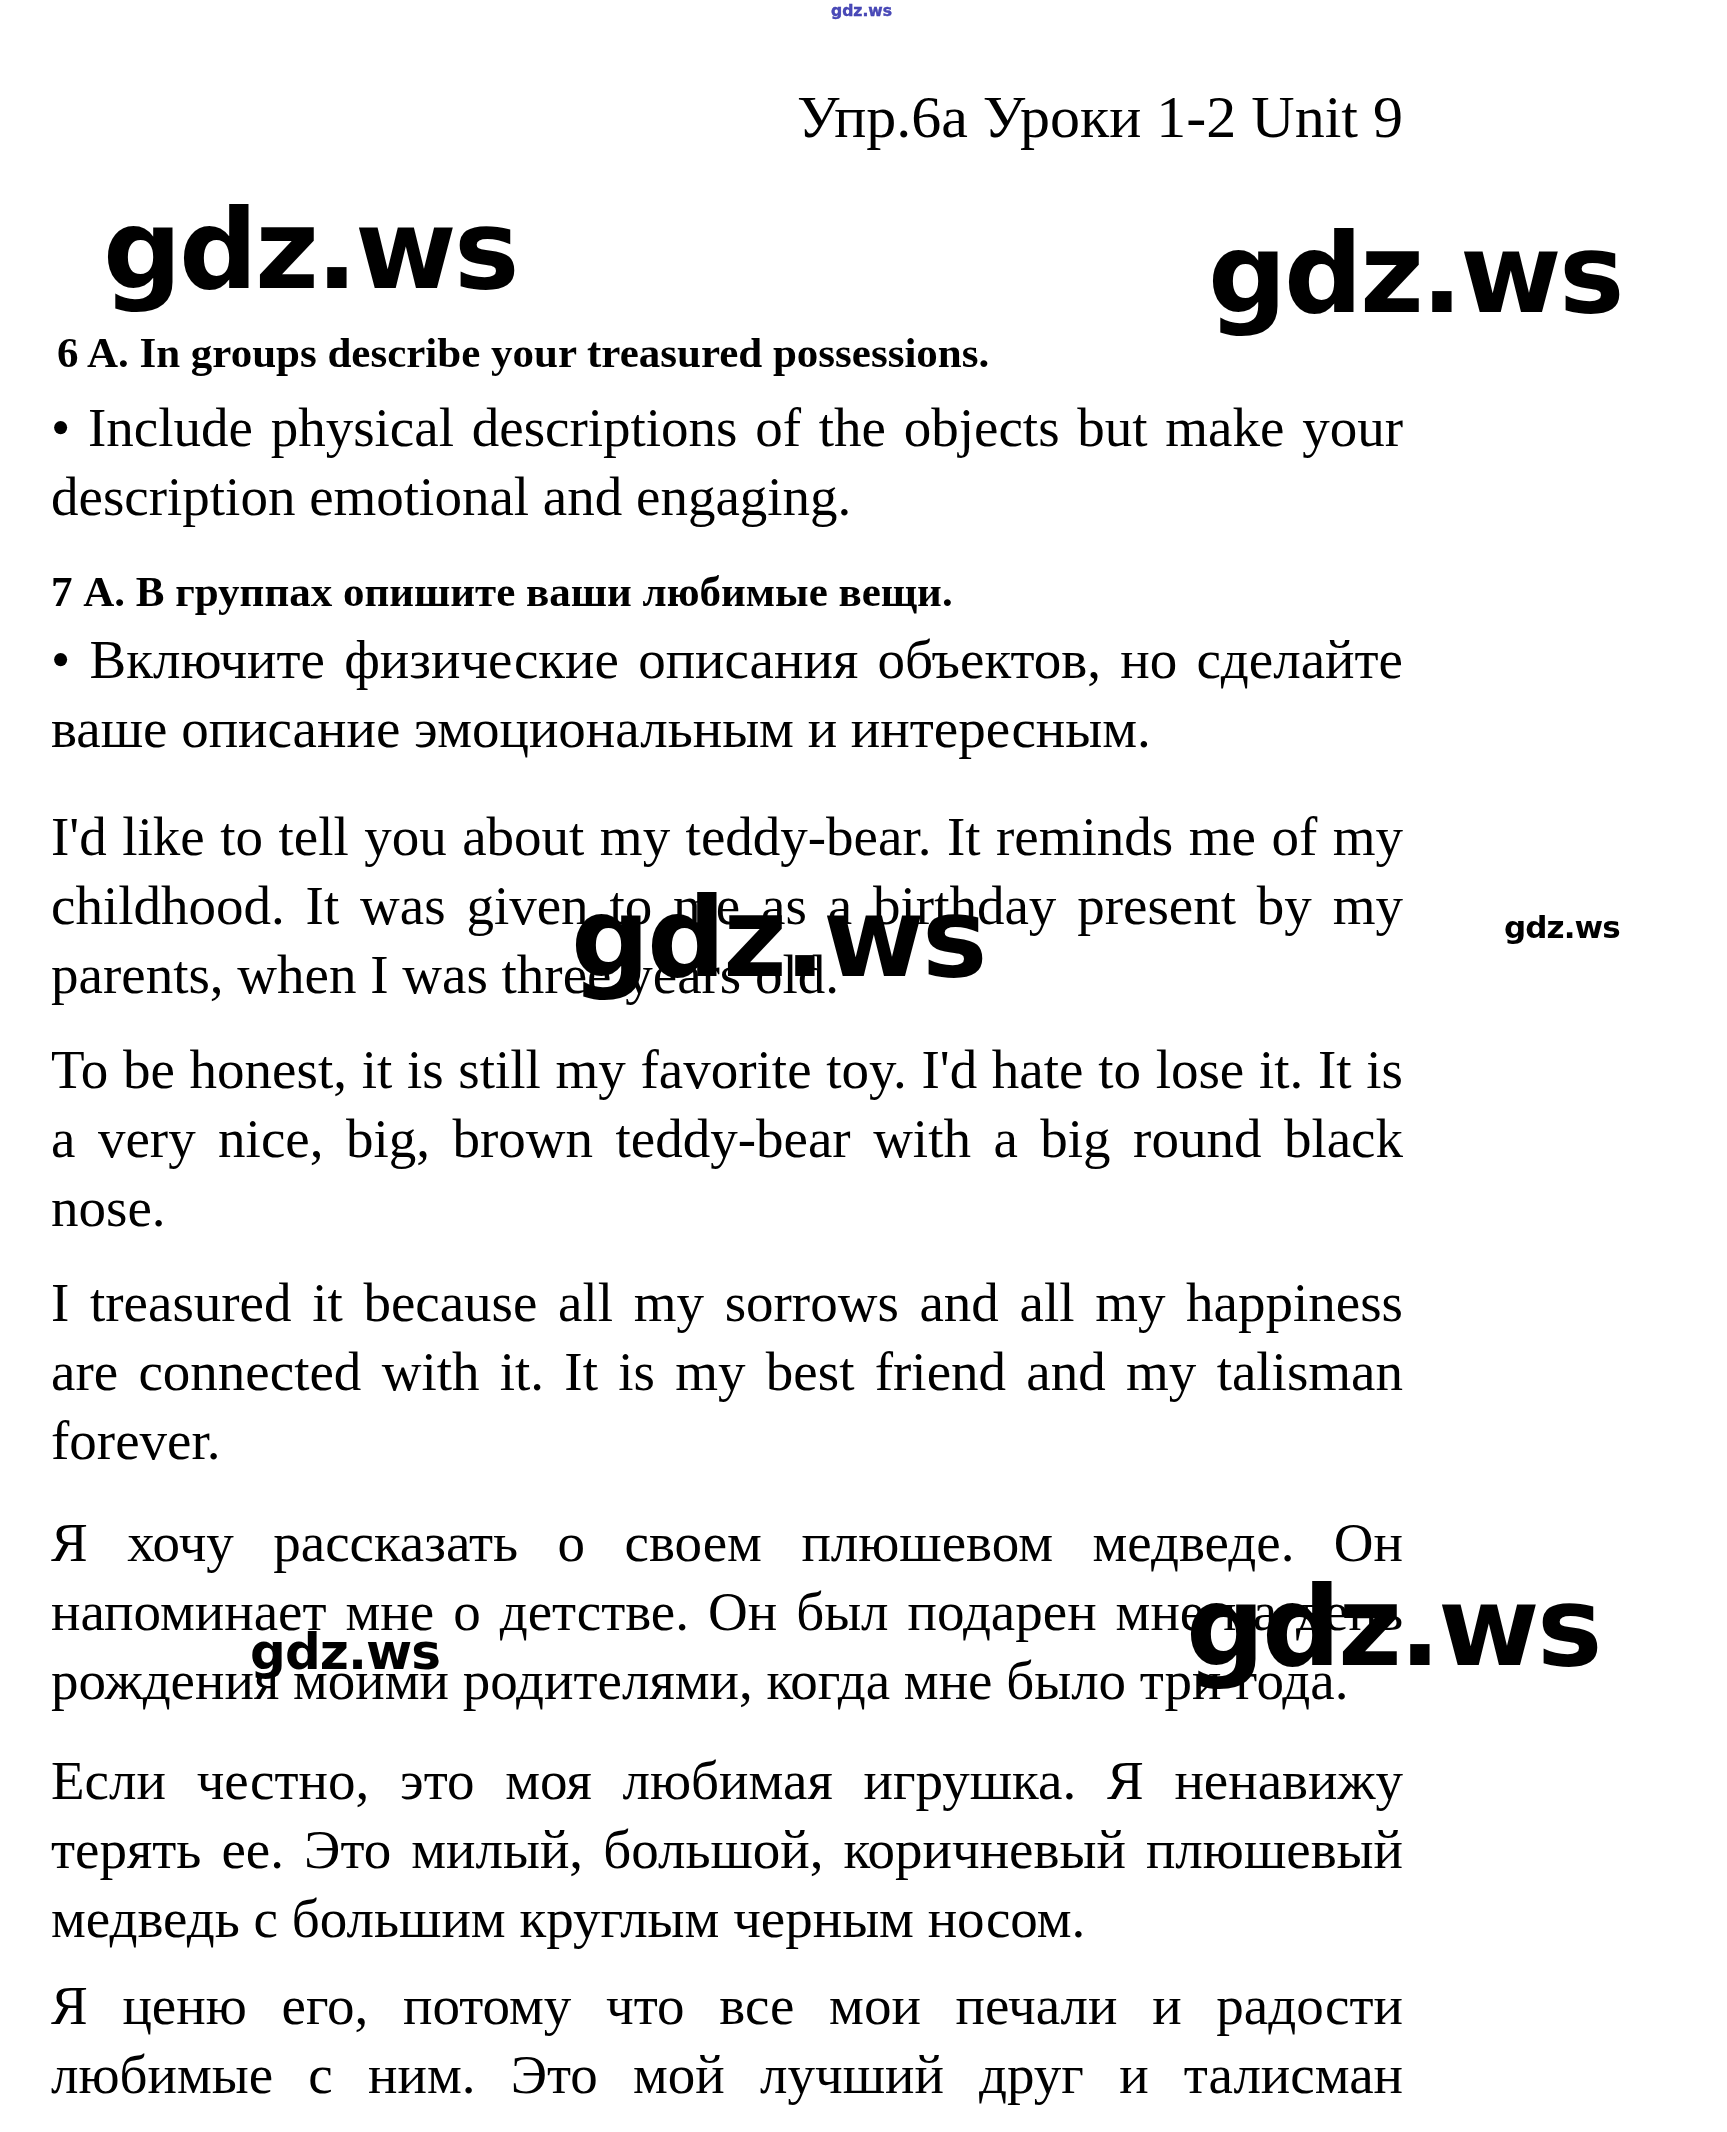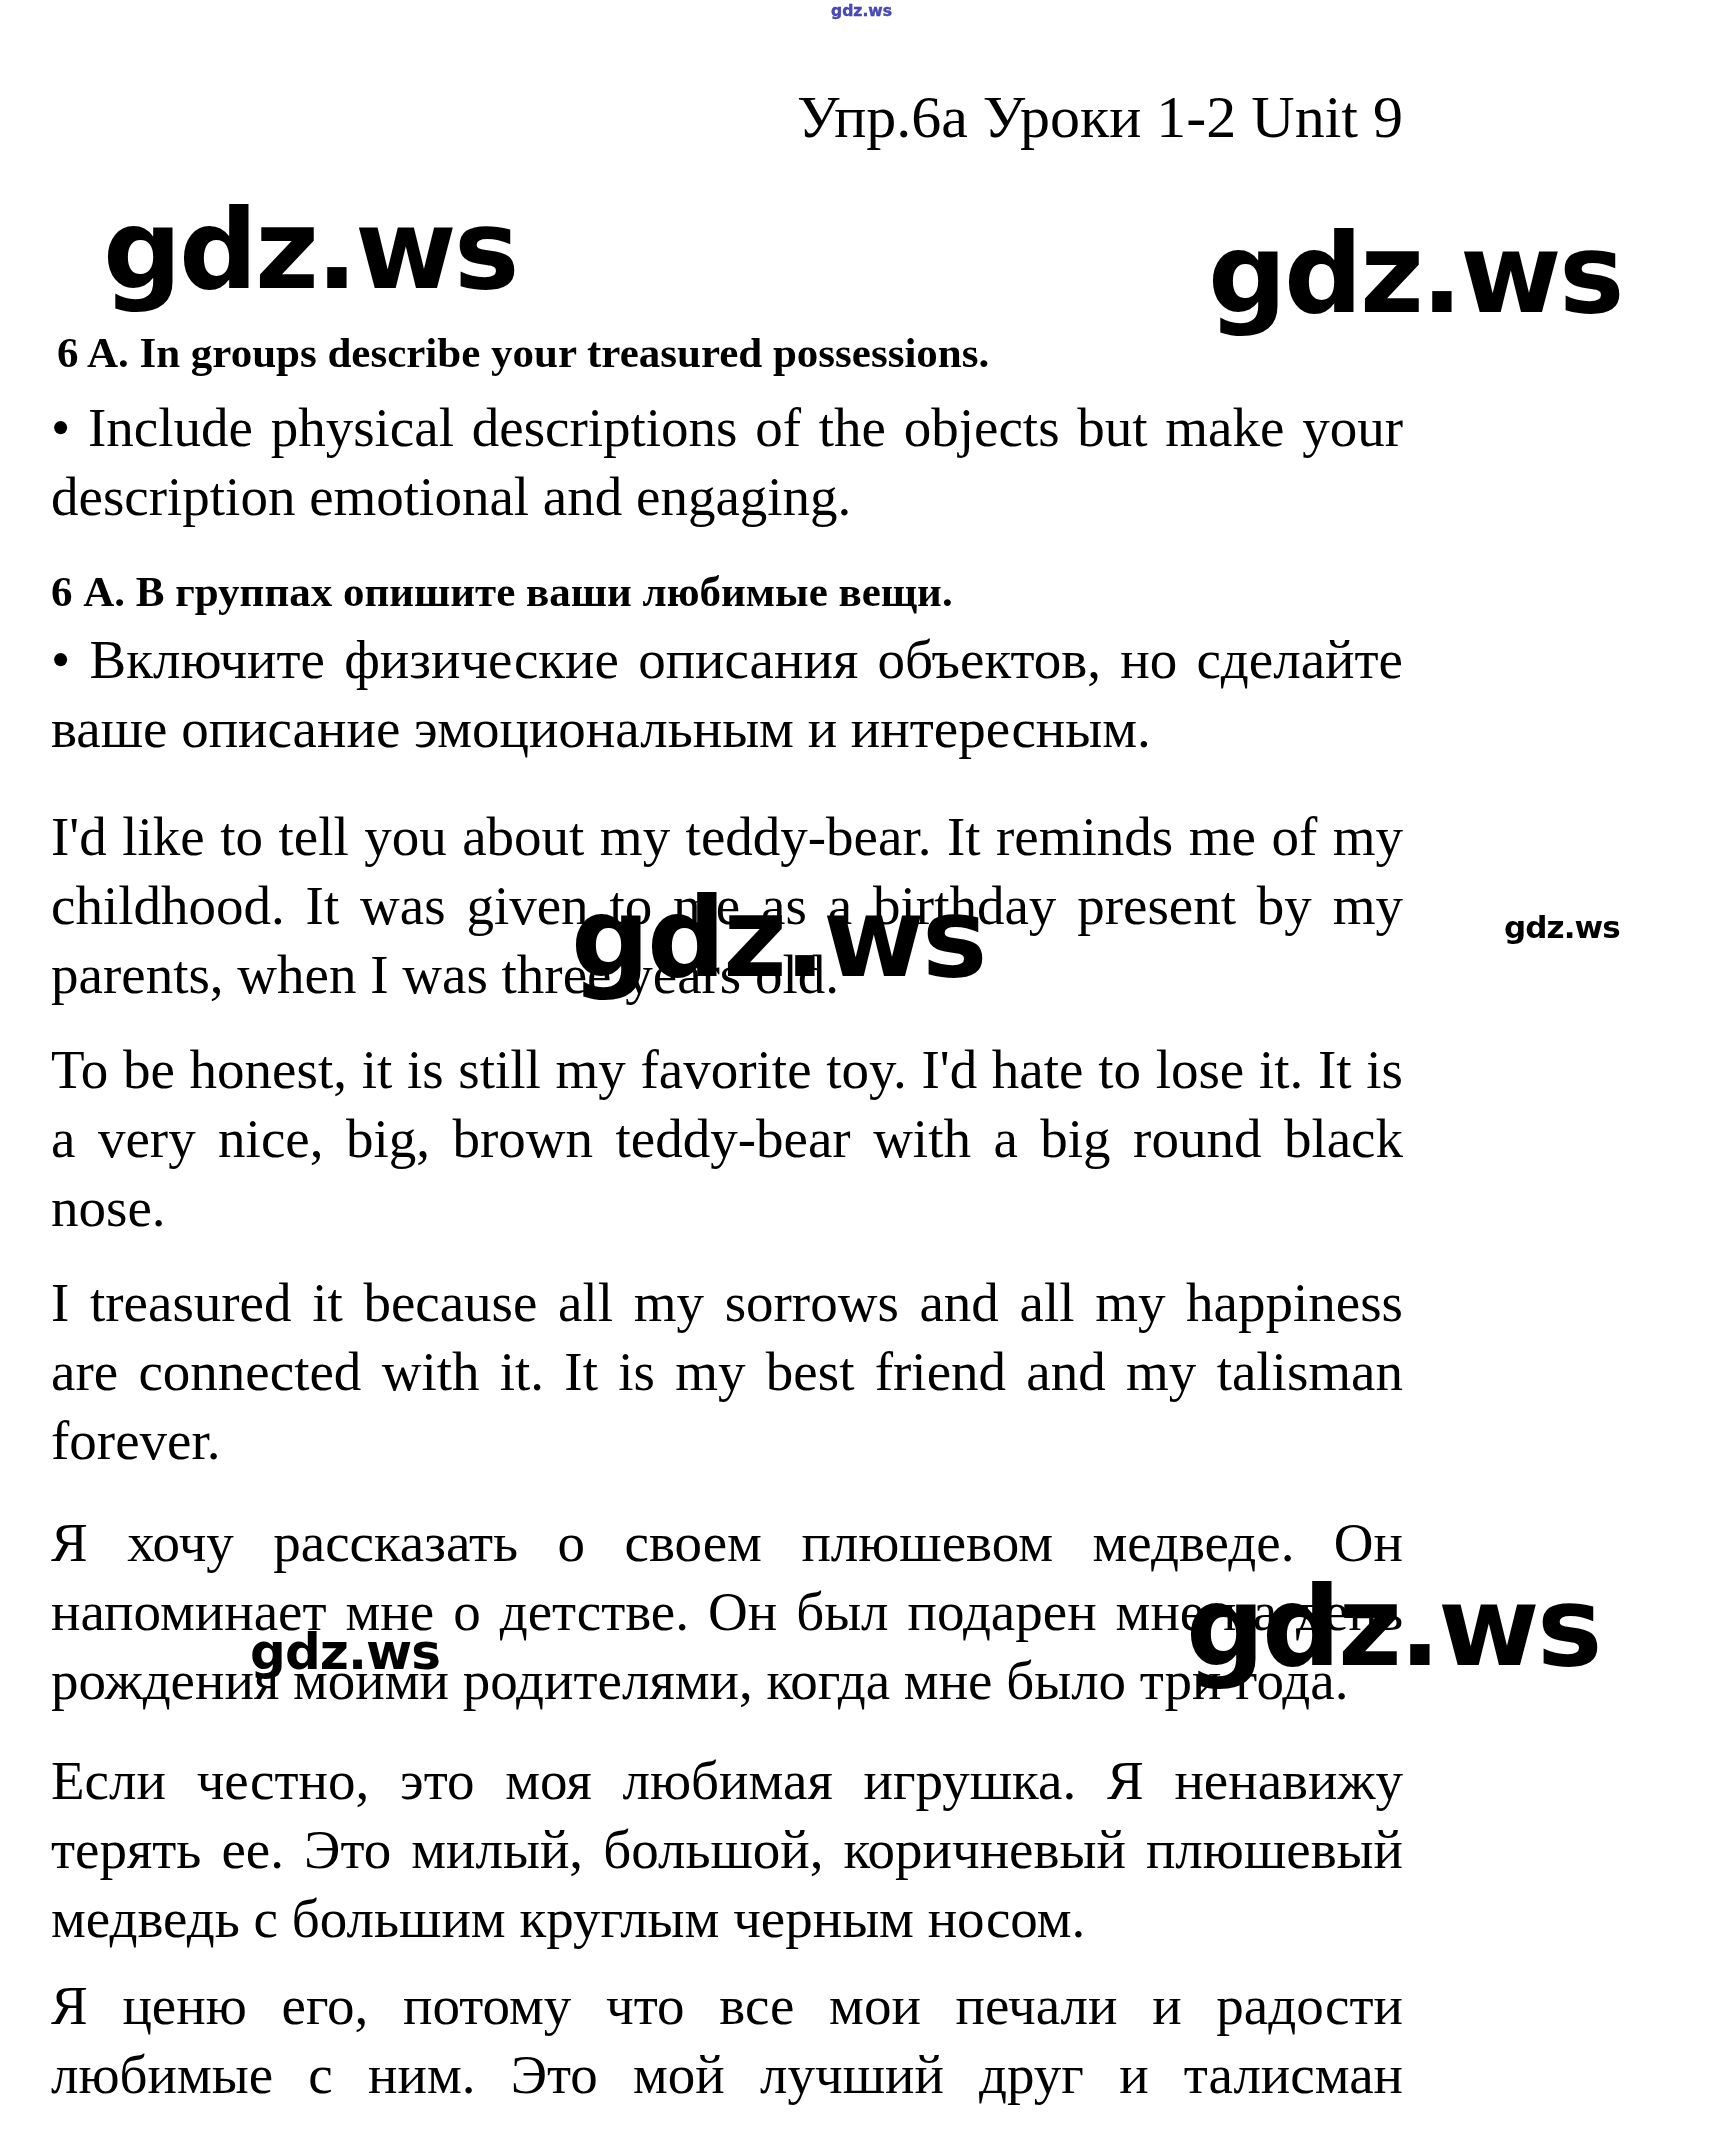--- a/index.html
+++ b/index.html
@@ -97,21 +97,21 @@
   <div class="wm wm-small-right">gdz.ws</div>
   <div class="wm wm-small-left">gdz.ws</div>
   <div class="wm wm-right-lower">gdz.ws</div>
 
   <div class="title">Упр.6а Уроки 1-2 Unit 9</div>
 
   <div class="heading heading-en">6 A. In groups describe your treasured possessions.</div>
 
   <div class="para bullet-en">• Include physical descriptions of the objects but make your description emotional and engaging.</div>
 
-  <div class="heading heading-ru">6 А. В группах опишите ваши любимые вещи.</div>
+  <div class="heading heading-ru">7 А. В группах опишите ваши любимые вещи.</div>
 
   <div class="para bullet-ru">• Включите физические описания объектов, но сделайте ваше описание эмоциональным и интересным.</div>
 
   <div class="para p-en-1">I'd like to tell you about my teddy-bear. It reminds me of my childhood. It was given to me as a birthday present by my parents, when I was three years old.</div>
 
   <div class="para p-en-2">To be honest, it is still my favorite toy. I'd hate to lose it. It is a very nice, big, brown teddy-bear with a big round black nose.</div>
 
   <div class="para p-en-3">I treasured it because all my sorrows and all my happiness are connected with it. It is my best friend and my talisman forever.</div>
 
 

